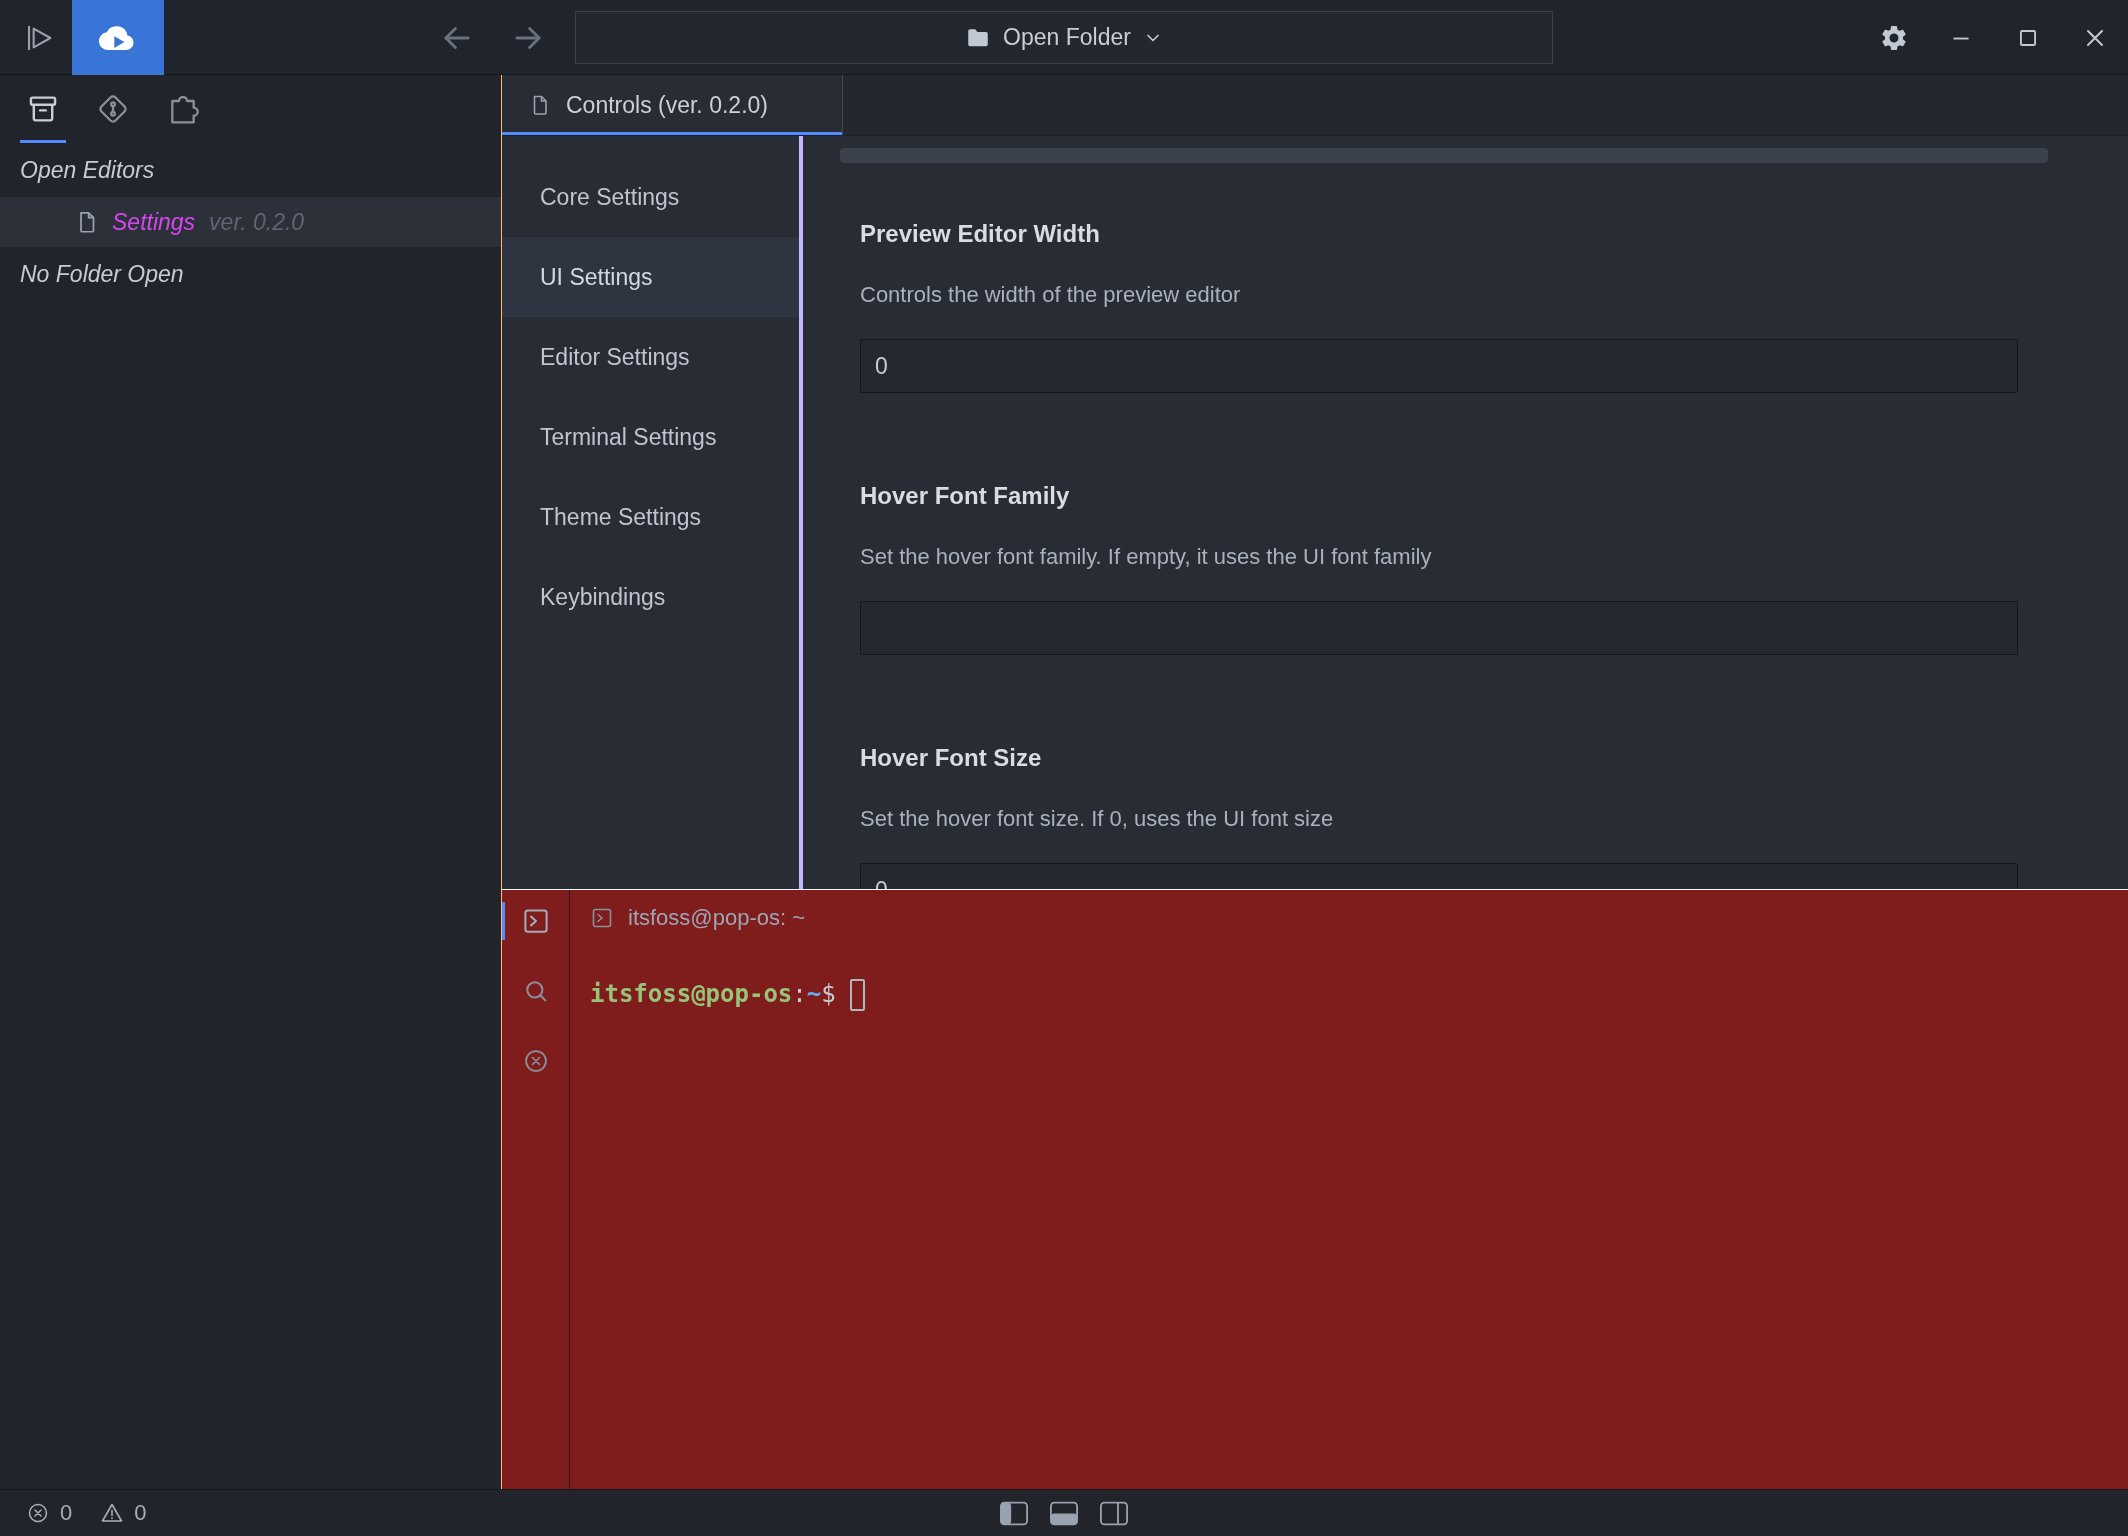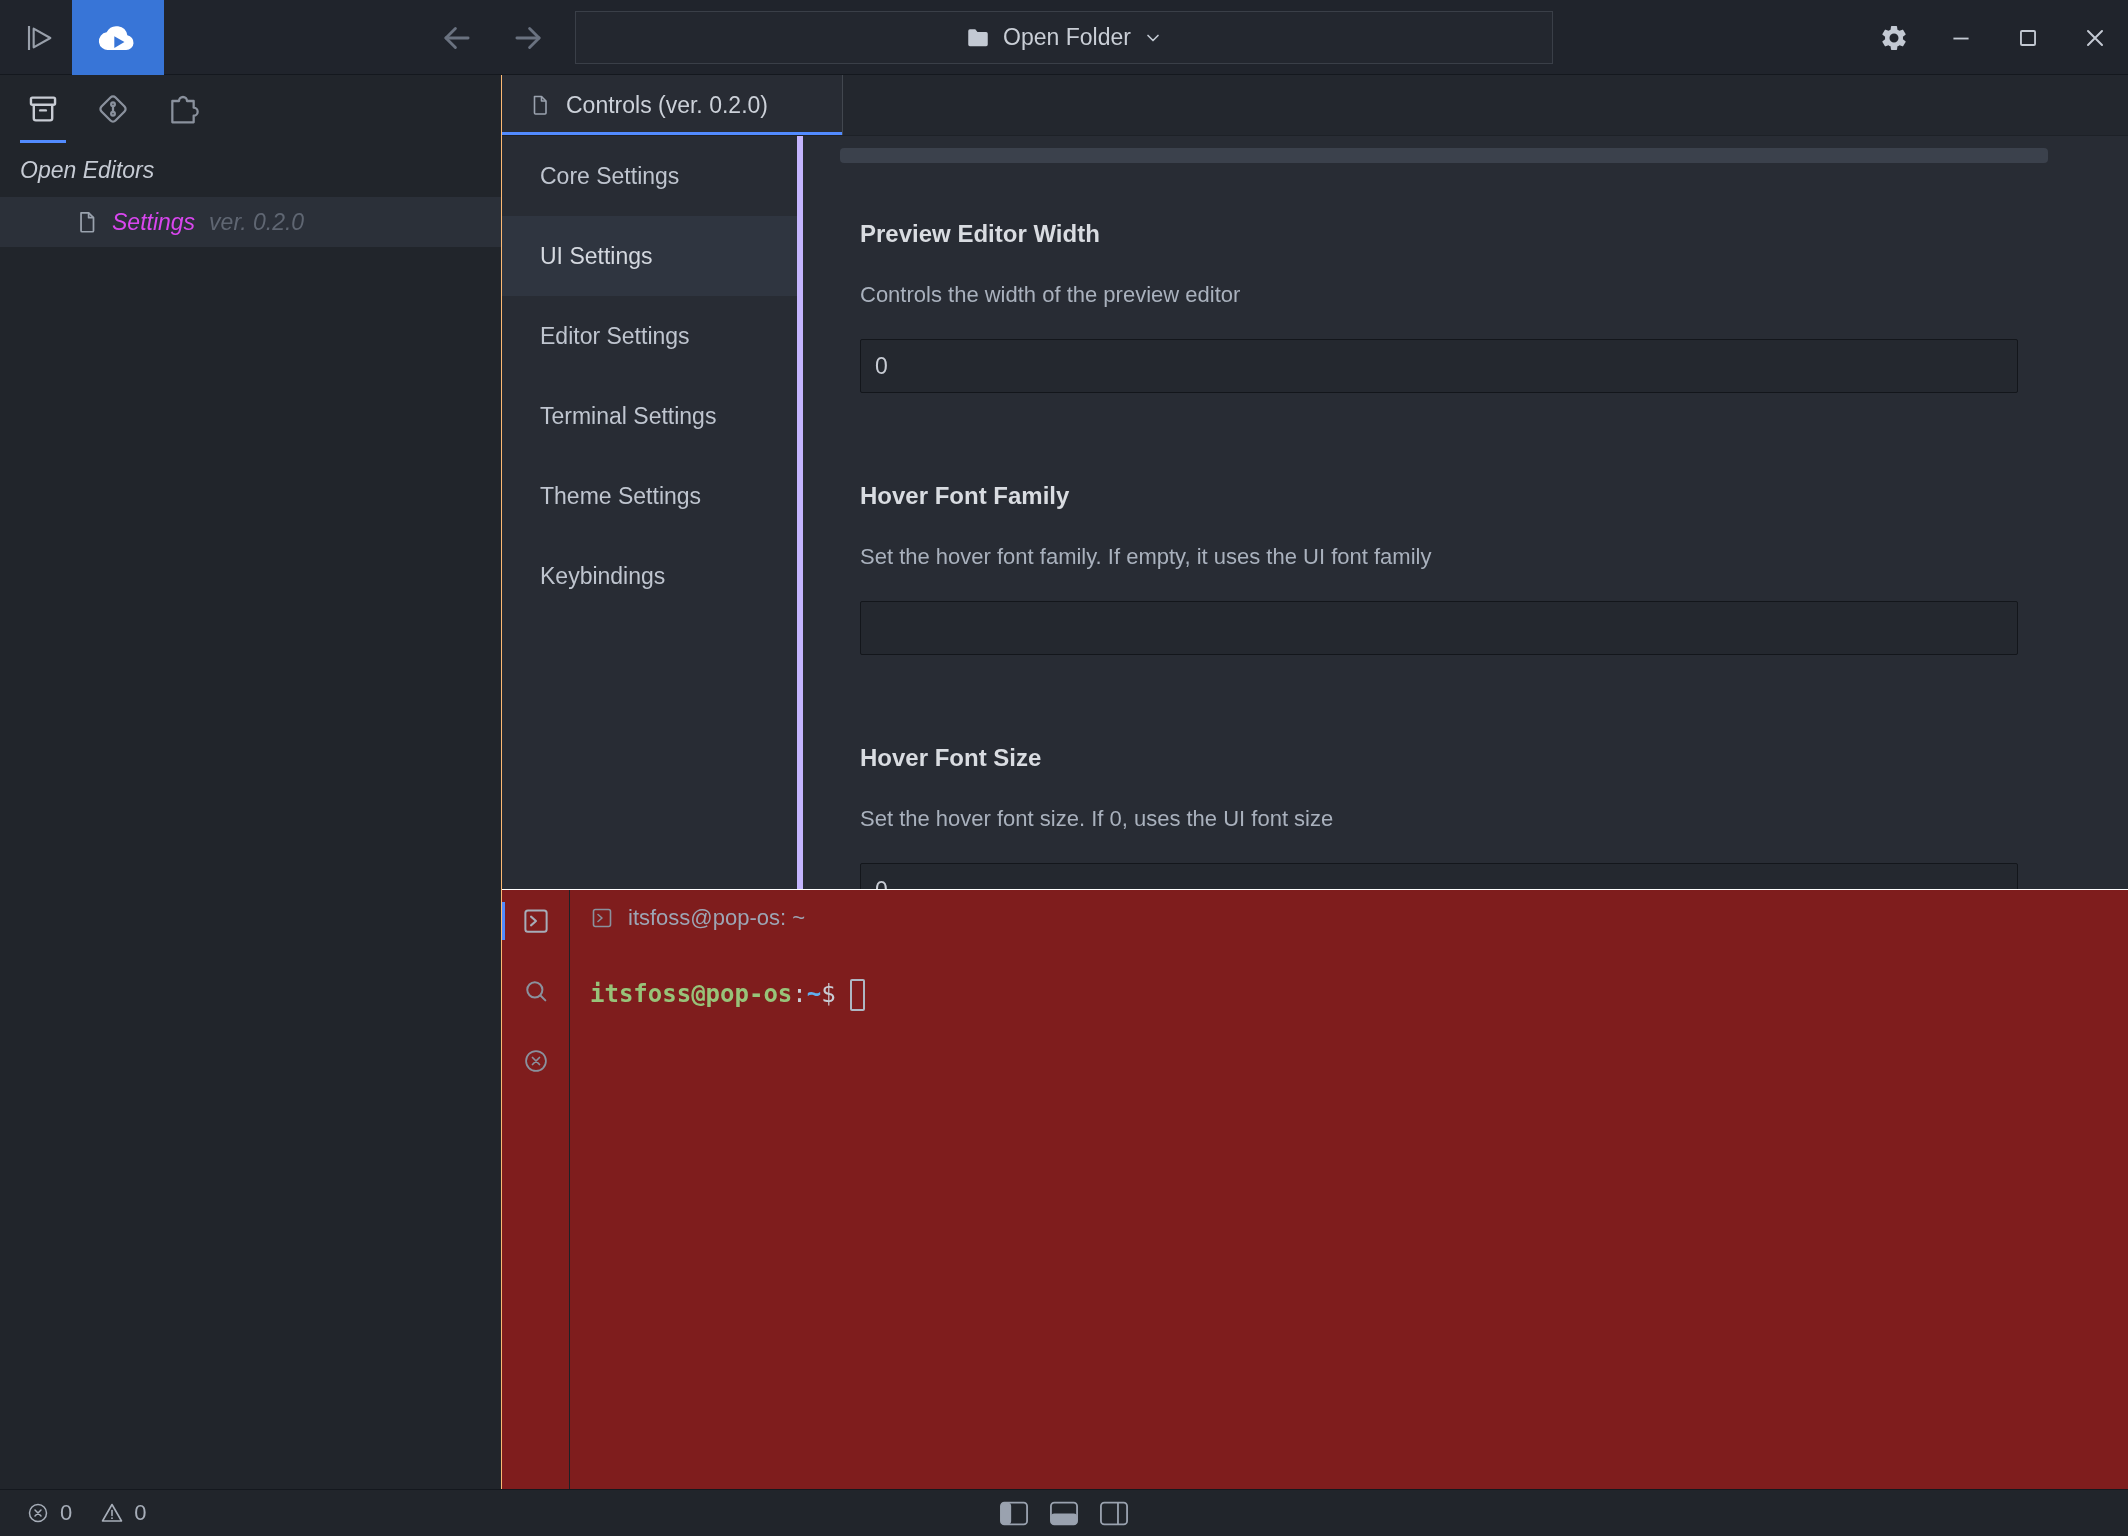--- a/index.html
+++ b/index.html
@@ -46,21 +46,21 @@
   .right-col { flex:1; display:flex; flex-direction:column; min-width:0; }
   .editor-area { flex:1; display:flex; flex-direction:column; min-height:0; background:#282c34; }
 
   .tabbar { flex:0 0 61px; background:#23272e; display:flex; align-items:stretch; border-bottom:1px solid #1d2127; }
   .tab { width:340px; background:#282c34; display:flex; align-items:center; gap:14px; padding:0 26px; position:relative; font-size:23px; color:#ccd1d9; }
   .tab .icon { color:#9aa2ae; }
   .tab.active::after { content:""; position:absolute; left:0; right:0; bottom:0; height:3px; background:var(--accent-blue); }
   .tab-sep { width:1px; background:#42474f; }
 
   .settings-area { flex:1; display:flex; min-height:0; }
-  .settings-nav { flex:0 0 301px; padding-top:0; border-right:6px solid #c4b5fd; }
+  .settings-nav { flex:0 0 301px; padding-top:21px; border-right:4px solid #c4b5fd; }
   .snav-item { height:80px; display:flex; align-items:center; padding-left:38px; font-size:23px; color:#bfc5cf; }
   .snav-item.active { background:#2f3540; color:#d4d8df; }
 
   .settings-content { flex:1; padding:0 110px 0 57px; overflow:hidden; position:relative; }
   .content-scrollbar { height:15px; margin:12px -30px 0 -20px; background:#3b414c; border-radius:4px; }
   .setting-block { margin-top:88px; }
   .setting-block:first-of-type { margin-top:56px; }
   .setting-block h3 { font-size:24px; line-height:30px; font-weight:700; color:#d9dce1; }
   .setting-block .desc { margin-top:32px; font-size:22px; line-height:28px; color:#a9b1bd; }
   .setting-input { margin-top:30px; display:block; width:100%; height:54px; background:#24282f; border:1px solid #13161b; border-radius:2px; color:#c8ccd4; font-size:23px; font-family:"Liberation Sans", sans-serif; padding:0 14px; outline:none; }
@@ -210,20 +210,23 @@
         <span class="icon">
           <svg width="26" height="26" viewBox="0 0 24 24" fill="none" stroke="currentColor" stroke-width="1.6" stroke-linejoin="round">
               <path d="M6.5 3.5h7L18 8v12a1 1 0 0 1-1 1H7.5a1 1 0 0 1-1-1z"></path>
               <path d="M13.5 3.5V8H18"></path>
             </svg>
         </span>
         <span class="ei-name">Settings</span>
         <span class="ei-ver">ver. 0.2.0</span>
       </div>
 
+      <div class="sidebar-section">
+        <span>No Folder Open</span>
+      </div>
     </aside>
 
     <div class="right-col">
       <div class="editor-area">
 
         <div class="tabbar">
           <div class="tab active">
             <span class="icon">
               <svg width="24" height="24" viewBox="0 0 24 24" fill="none" stroke="currentColor" stroke-width="1.6" stroke-linejoin="round">
                   <path d="M6.5 3.5h7L18 8v12a1 1 0 0 1-1 1H7.5a1 1 0 0 1-1-1z"></path>

